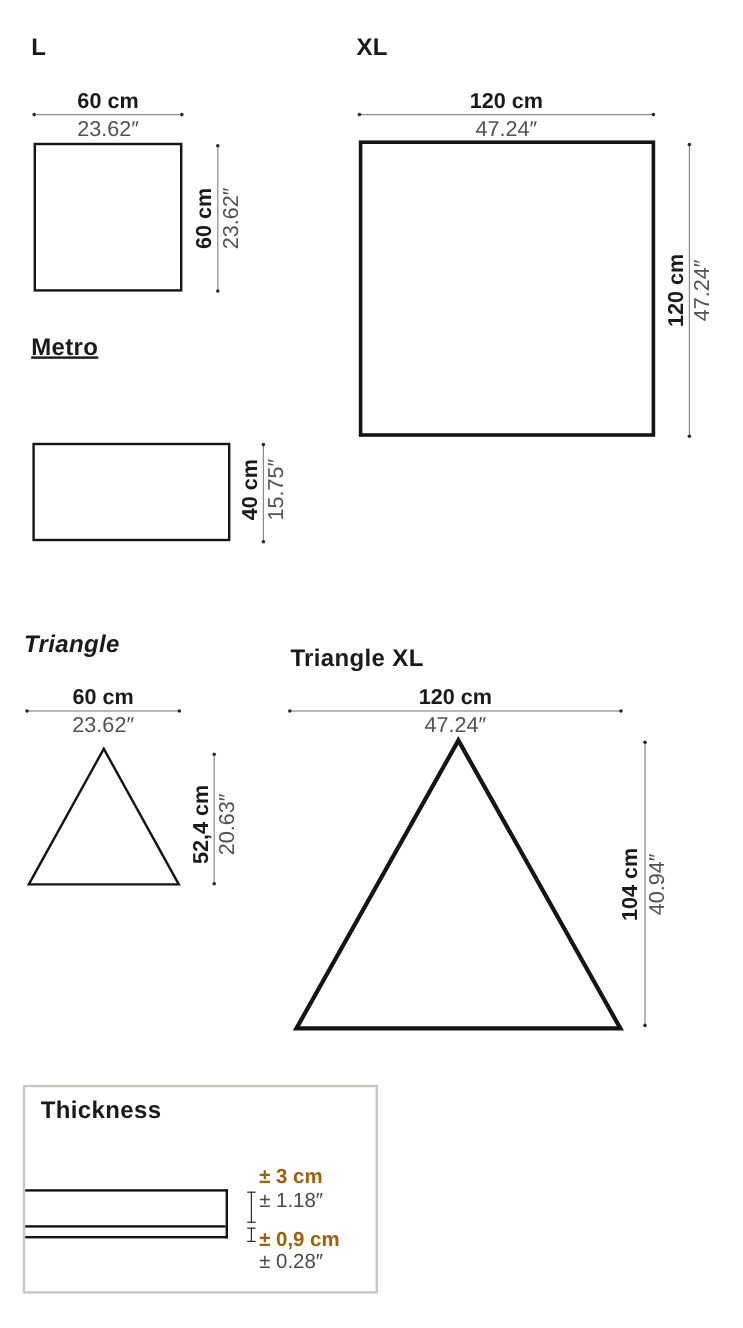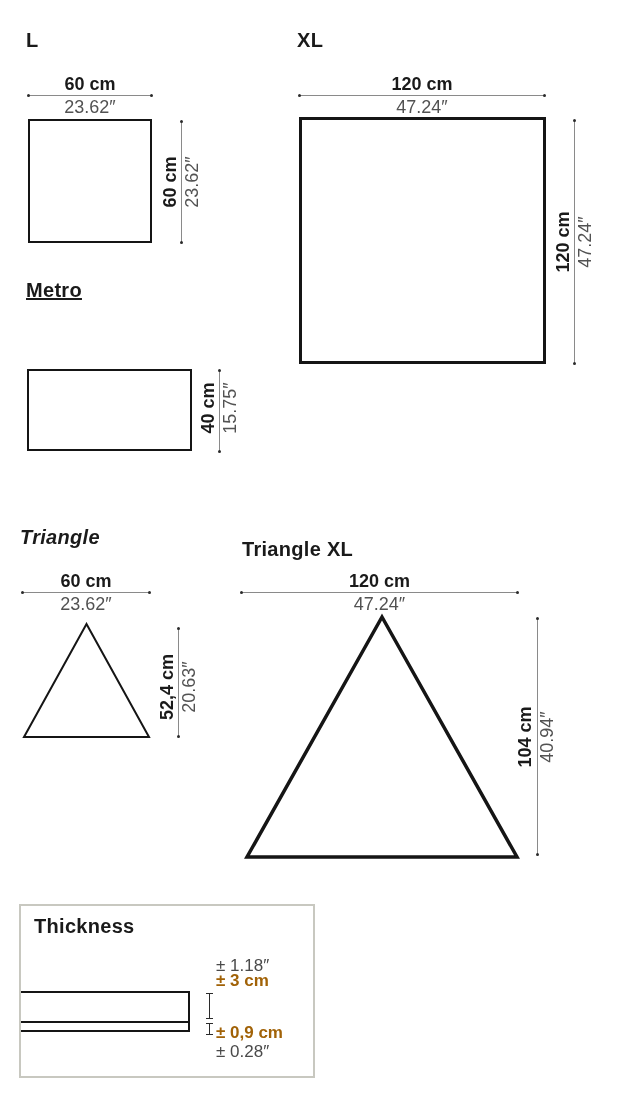--- a/index.html
+++ b/index.html
@@ -121,21 +121,21 @@
   }
   .tmark::before { top: 0; }
   .tmark::after  { bottom: 0; }
   .tmark-total { left: 209px; top: 993px;  height: 26px; }
   .tmark-felt  { left: 209px; top: 1023px; height: 12px; }
 
   .tlabel { position: absolute; font-size: 17px; line-height: 18px; white-space: nowrap; }
   .tlabel.cm   { font-weight: bold; color: #a16207; }
   .tlabel.inch { color: #4a4a4a; }
   .tl-total-cm { left: 216px; top: 972px; }
-  .tl-total-in { left: 216px; top: 957px; }
+  .tl-total-in { left: 216px; top: 992px; }
   .tl-felt-cm  { left: 216px; top: 1024px; }
   .tl-felt-in  { left: 216px; top: 1043px; text-align: center; }
 </style>
 </head>
 <body>
 
 <div class="canvas">
 
   <div class="title title-l">L</div>
   <div class="hdim hdim-l">

